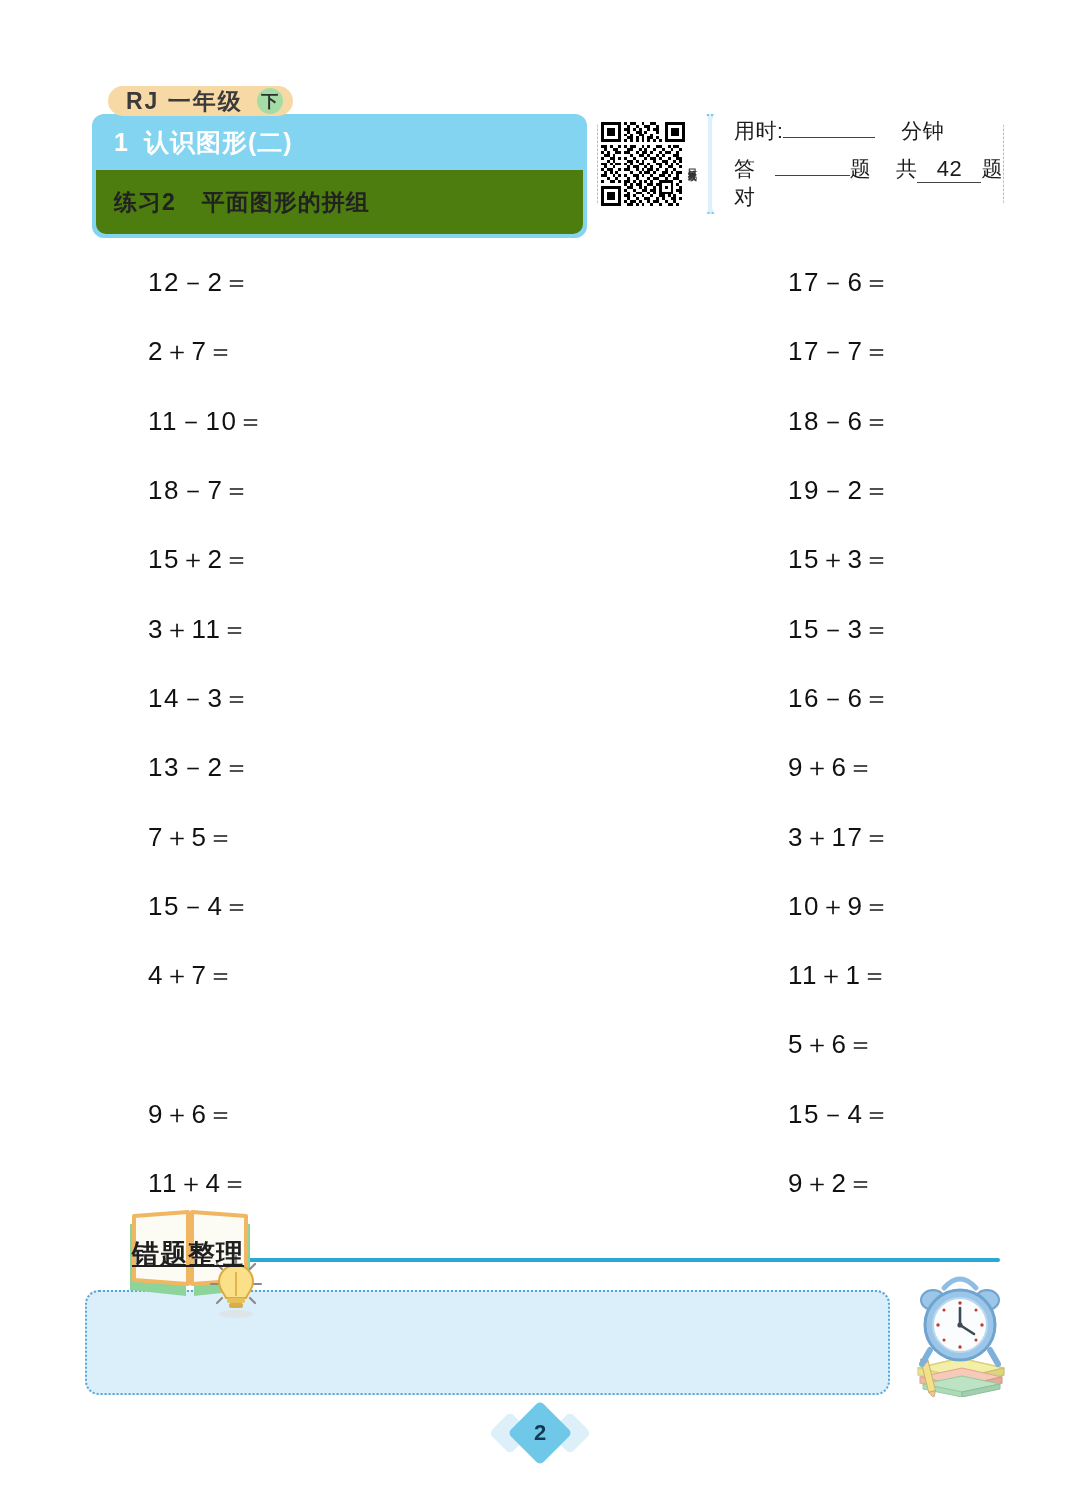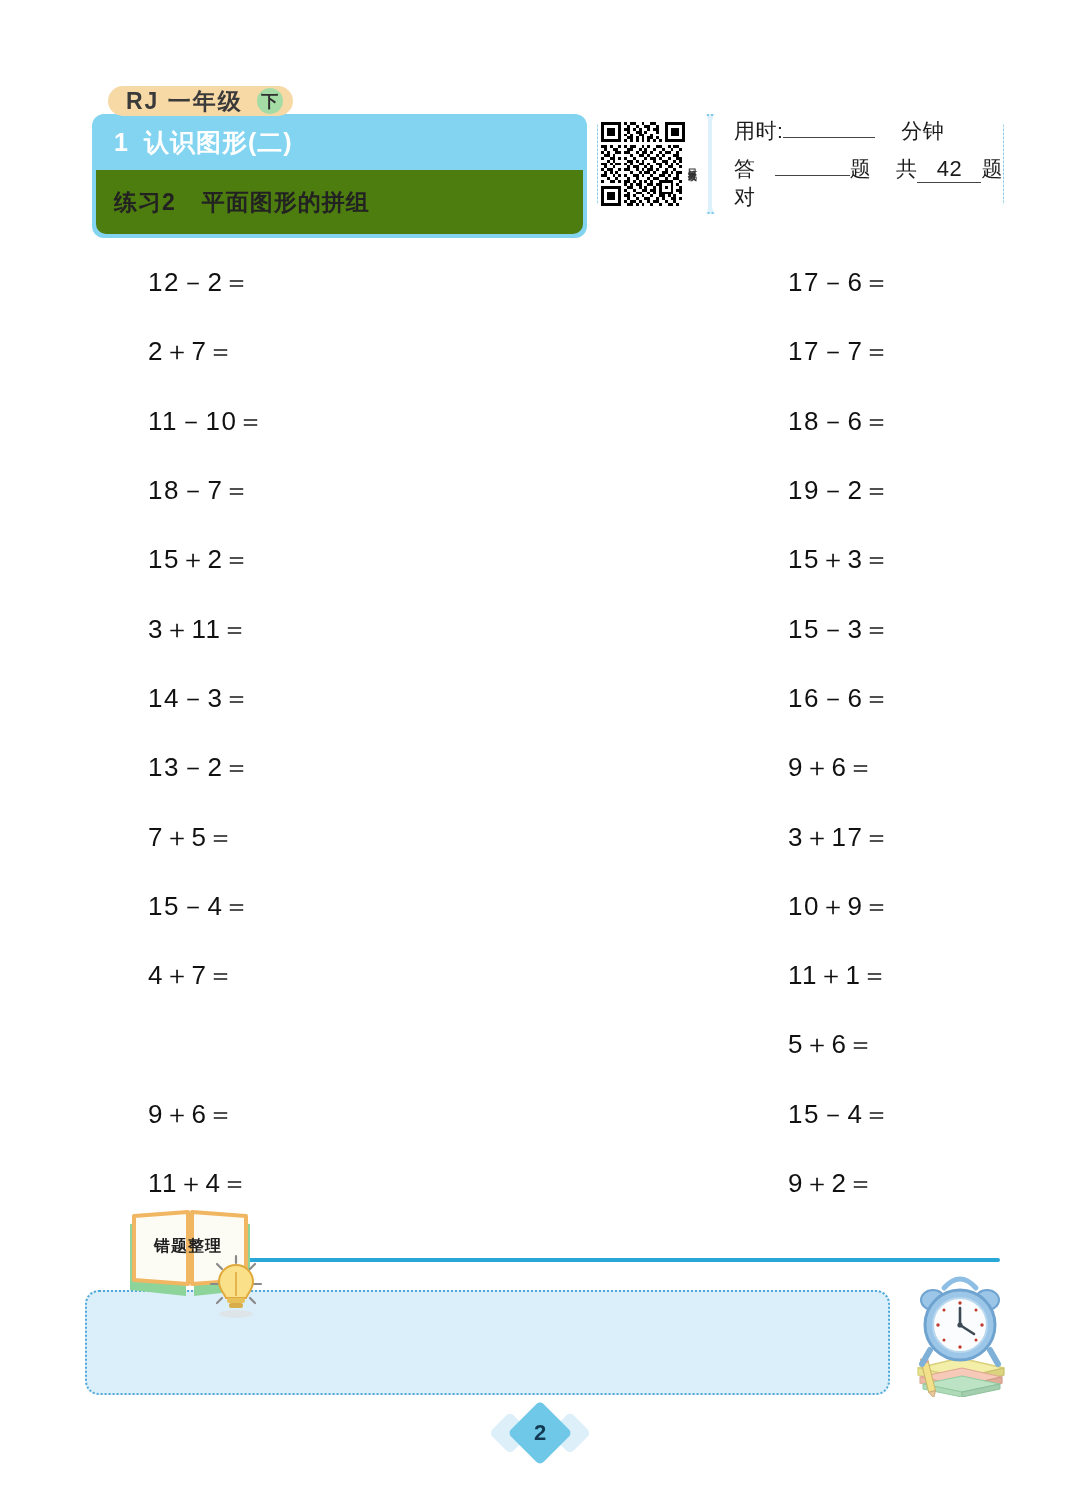--- a/index.html
+++ b/index.html
@@ -259,25 +259,26 @@
     width: 140px;
     height: 110px;
     z-index: 6;
   }
   #review-badge .badge-label {
     position: absolute;
     left: 8px;
     top: 32px;
     width: 120px;
     text-align: center;
-    font-size: 16px;
+    font-size: 27px;
     font-weight: 700;
     color: #1f1f1f;
     letter-spacing: 1px;
     z-index: 3;
+    text-decoration: underline;
   }
   #clock-illus {
     position: absolute;
     left: 900px;
     top: 1272px;
     width: 120px;
     height: 125px;
     z-index: 6;
   }
 

